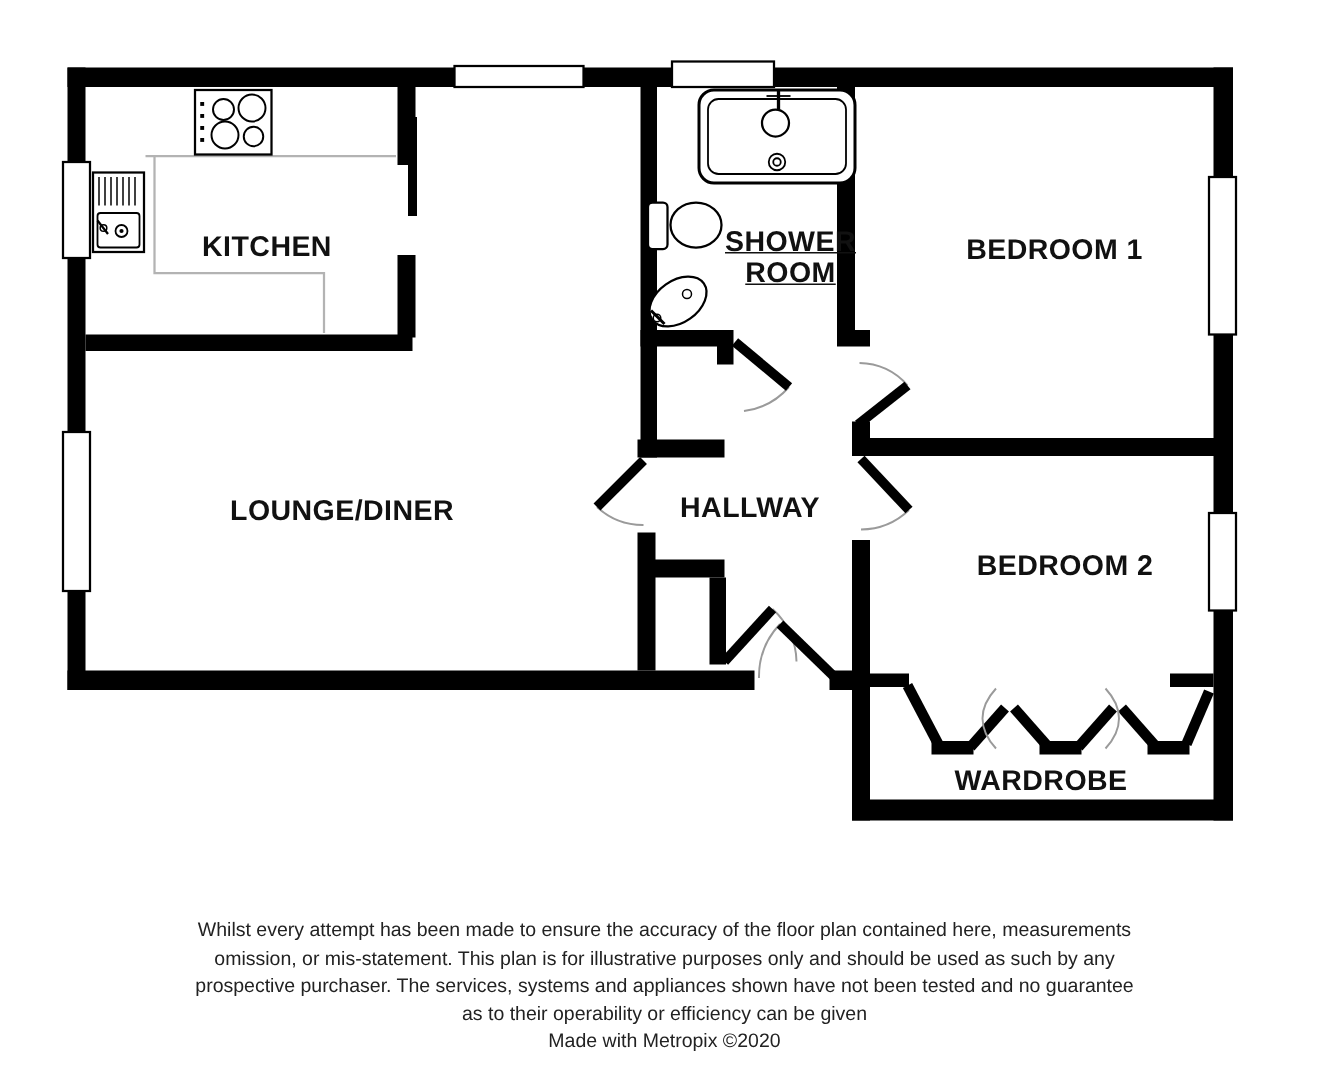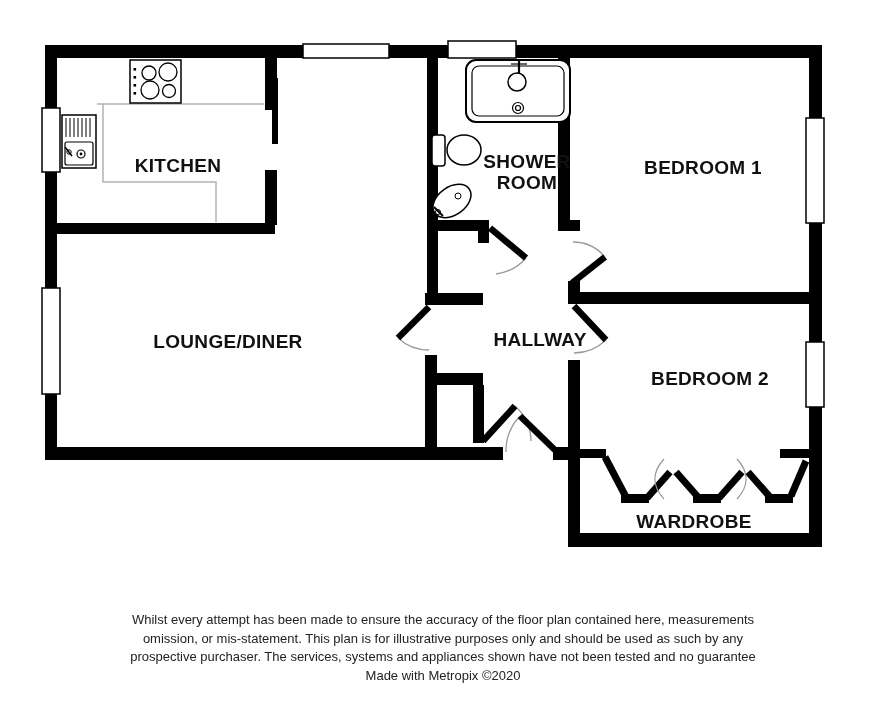--- a/index.html
+++ b/index.html
@@ -2,21 +2,21 @@
 <html><head>
 <meta charset="utf-8">
 <style>
   html,body{margin:0;padding:0;background:#ffffff;}
   #page{position:relative;width:870px;height:716px;background:#fff;overflow:hidden;
         font-family:"Liberation Sans", sans-serif;}
   #plan-svg{position:absolute;left:0;top:0;}
   .room-label{position:absolute;transform:translate(-50%,-50%);
       font-weight:bold;font-size:19px;color:#111;letter-spacing:.3px;
       white-space:nowrap;text-align:center;line-height:21px;}
-  .room-label.wrap{white-space:normal;width:112px;}
+  .room-label.wrap{white-space:normal;width:112px;text-decoration:underline;}
   #disclaimer{position:absolute;left:0;top:611px;width:886px;text-align:center;
       font-size:13px;line-height:18.5px;color:#222;}
 </style>
 </head>
 <body>
 
 <div id="page">
 
   <svg id="plan-svg" width="886" height="600" viewBox="0 0 886 600">
 
@@ -158,24 +158,25 @@
       <circle cx="458" cy="196" r="3" stroke-width="1"></circle>
       <circle cx="438" cy="212" r="2.5" stroke-width="1"></circle>
       <line x1="434" y1="207" x2="443" y2="216" stroke-width="2"></line>
     </g>
   </svg>
 
   <div class="room-label" style="left:178px;top:165px;">KITCHEN</div>
   <div class="room-label wrap" style="left:527px;top:172px;">SHOWER ROOM</div>
   <div class="room-label" style="left:703px;top:152px;margin-top:15px;">BEDROOM 1</div>
   <div class="room-label" style="left:228px;top:341px;">LOUNGE/DINER</div>
-  <div class="room-label" style="left:500px;top:339px;margin-left:40px;">HALLWAY</div>
+  <div class="room-label" style="left:500px;top:339px;">HALLWAY</div>
   <div class="room-label" style="left:710px;top:378px;text-align:right;">BEDROOM 2</div>
   <div class="room-label" style="left:694px;top:521px;">WARDROBE</div>
 
   <div id="disclaimer">
     <div>Whilst every attempt has been made to ensure the accuracy of the floor plan contained here, measurements</div>
     <div>omission, or mis-statement. This plan is for illustrative purposes only and should be used as such by any</div>
     <div>prospective purchaser. The services, systems and appliances shown have not been tested and no guarantee</div>
+    <div>as to their operability or efficiency can be given</div>
     <div>Made with Metropix ©2020</div>
   </div>
 
 </div>
 
 </body></html>

